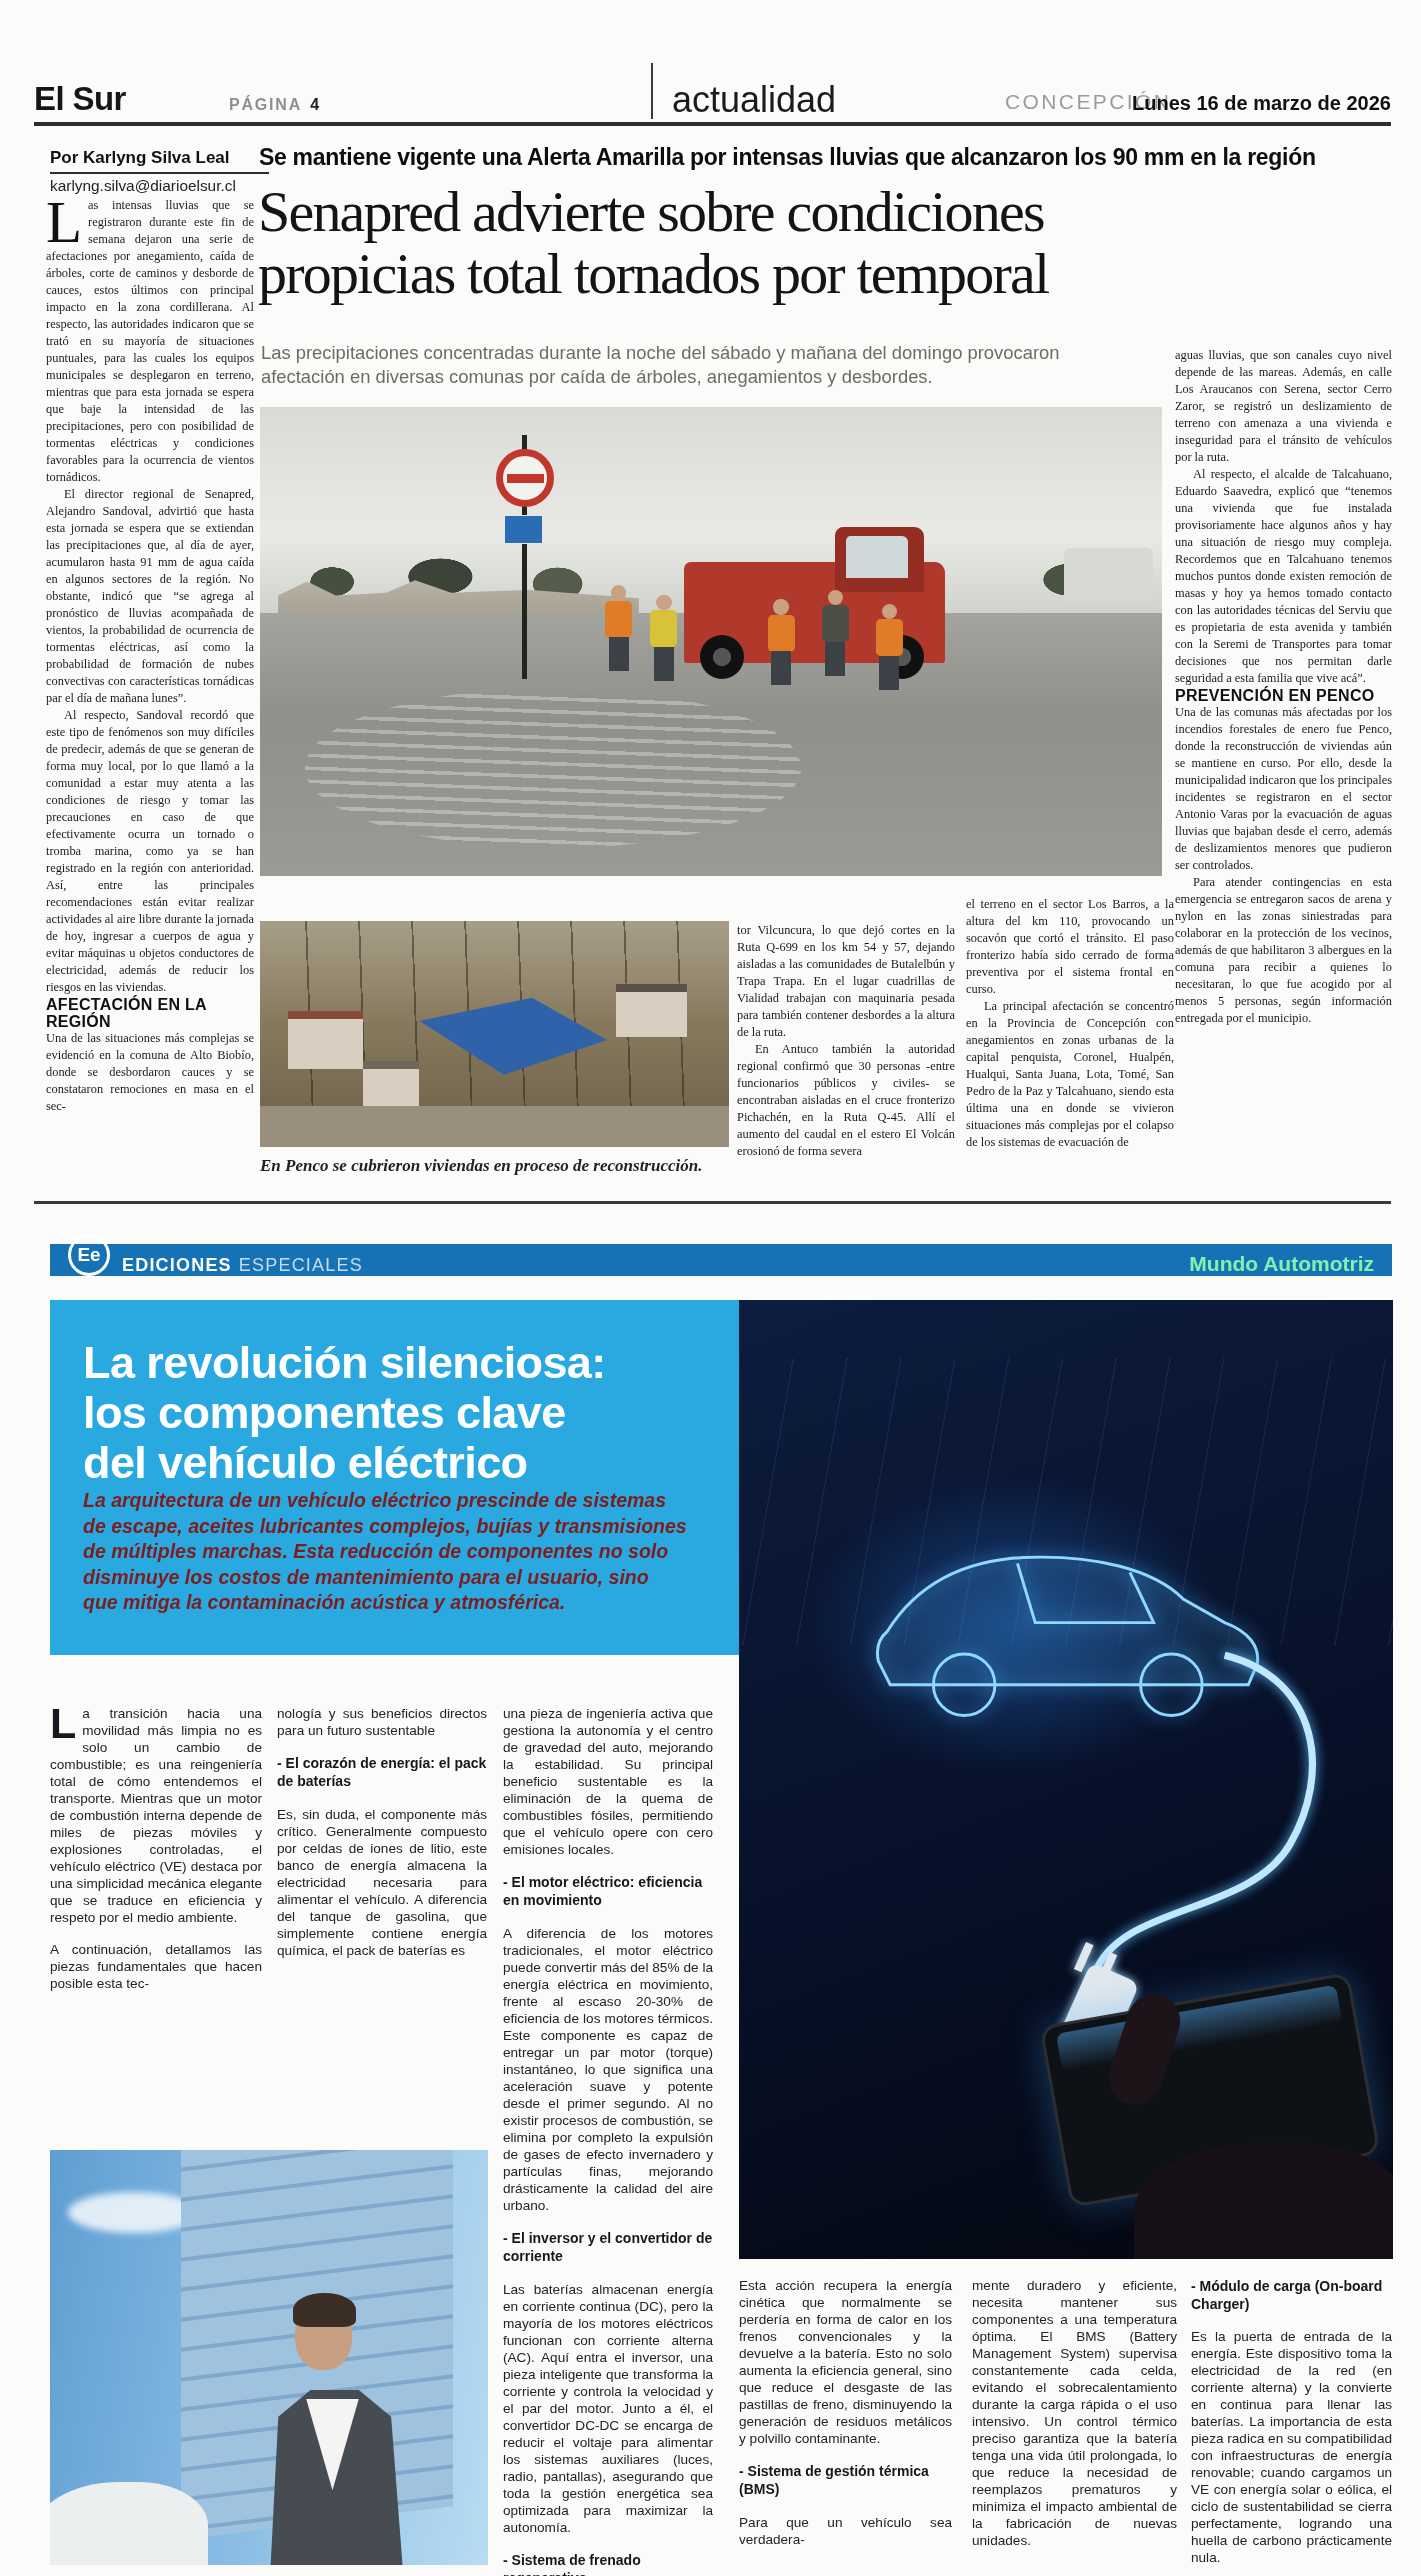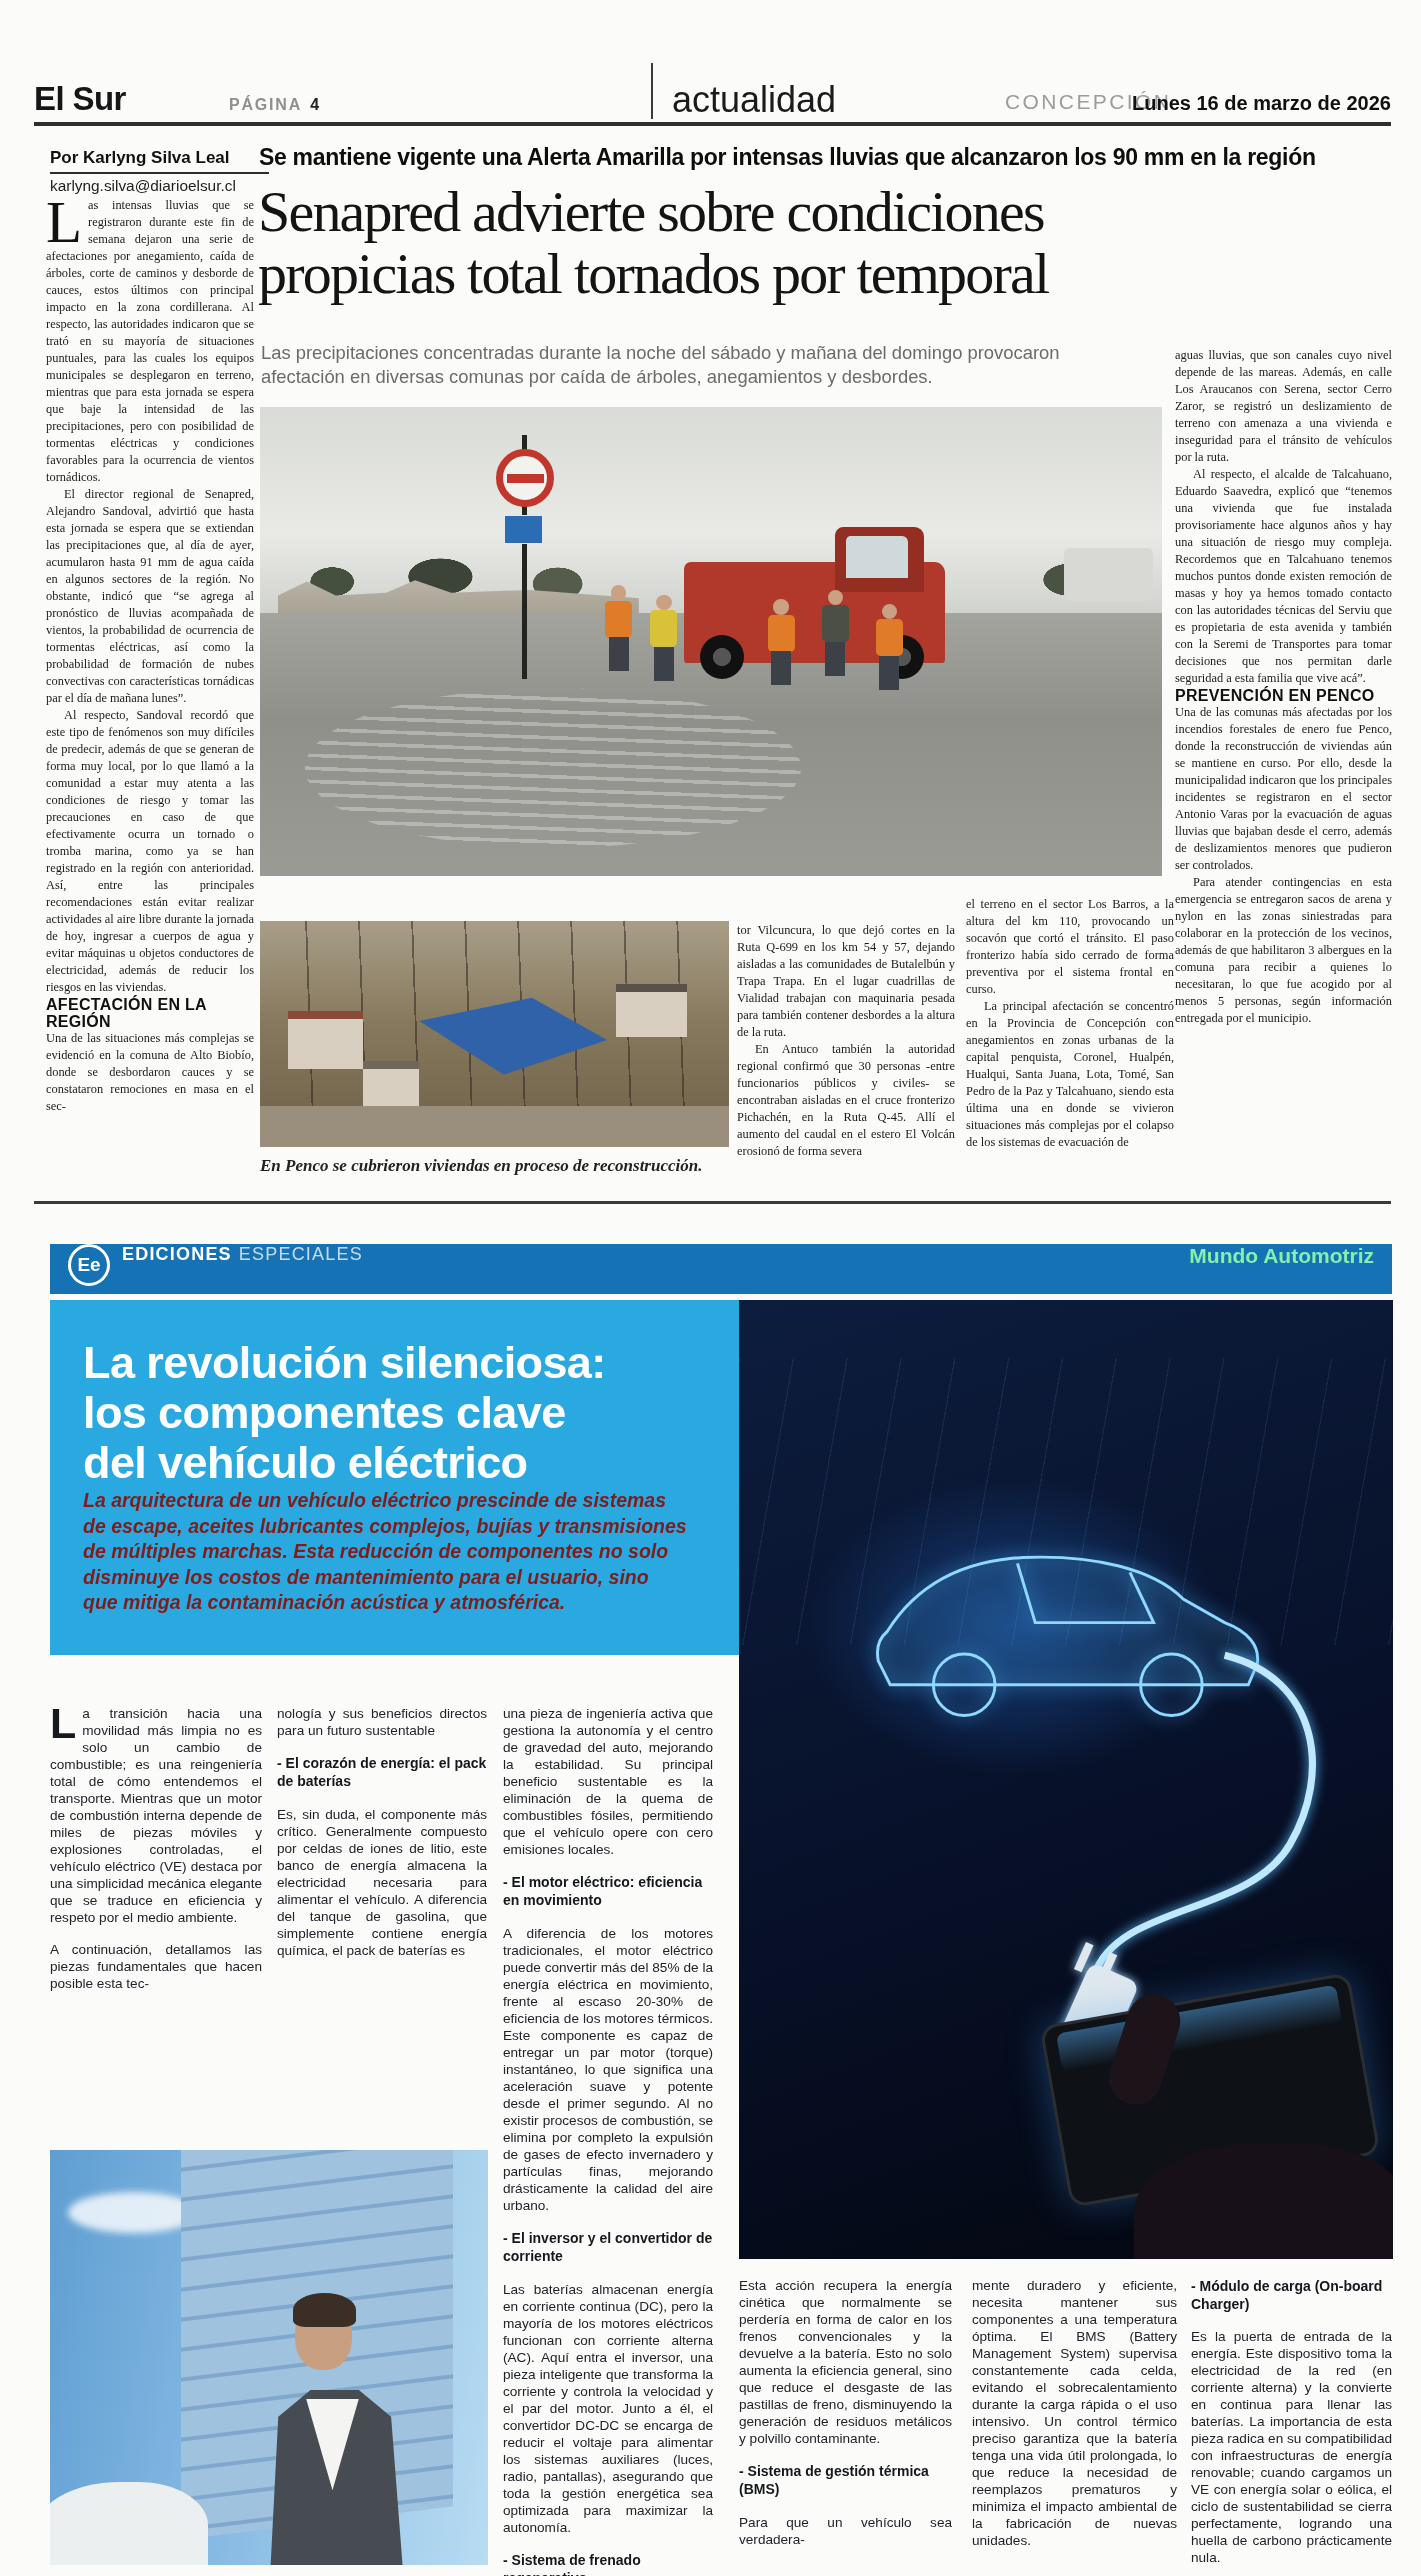--- a/index.html
+++ b/index.html
@@ -102,22 +102,22 @@
   .evhero svg{position:absolute;left:0;top:0;}
   .evhero .phone{position:absolute;right:4%;bottom:8%;width:308px;height:178px;transform:rotate(-10deg);
       background:#0e1116;border:3.6px solid #2a2e33;border-radius:16.6px;box-shadow:0 0 36px rgba(60,150,230,0.35);}
   .evhero .phone::before{content:"";position:absolute;left:4%;top:4%;width:92%;height:22%;
       background:linear-gradient(rgba(90,180,255,0.45),transparent);border-radius:8.3px;}
   .evhero .hand{position:absolute;right:-2%;bottom:-4%;width:272px;height:154px;background:#171018;
       border-radius:45% 40% 10% 10%;}
   .evhero .thumb{position:absolute;right:34%;bottom:16%;width:53px;height:113px;background:#1d1419;border-radius:27px;transform:rotate(18deg);}
   
   .bigrule{position:absolute;left:34px;top:1201px;width:1357px;height:3px;background:#3a3a3a;}
-  .eebar{position:absolute;left:50px;top:1244px;width:1342px;height:50px;background:#1572b5;
-         display:flex;align-items:flex-start;padding:0 18px;box-sizing:border-box;}
+  .eebar{position:absolute;left:50px;top:1244px;width:1342px;height:32px;background:#1572b5;
+         display:flex;align-items:flex-end;padding:0 18px;box-sizing:border-box;}
   .eelogo{width:36px;height:36px;border:3px solid #fff;border-radius:50%;color:#fff;font-weight:bold;
           font-size:19px;display:flex;align-items:center;justify-content:center;margin-right:12px;flex:0 0 auto;}
   .eelabel{color:#fff;font-size:18px;letter-spacing:1.2px;}
   .eelabel .bold{font-weight:bold;}
   .eelabel .light{opacity:.75;margin-left:7px;}
   .eeright{margin-left:auto;color:#86efac;font-weight:bold;font-size:21px;}
   
   .cyanbox{position:absolute;left:50px;top:1300px;width:689px;height:355px;background:#29a9e0;box-sizing:border-box;
            padding:38px 33px 0 33px;}
   .evtitle{color:#fff;font-weight:bold;font-size:45px;line-height:50px;letter-spacing:-0.6px;}

